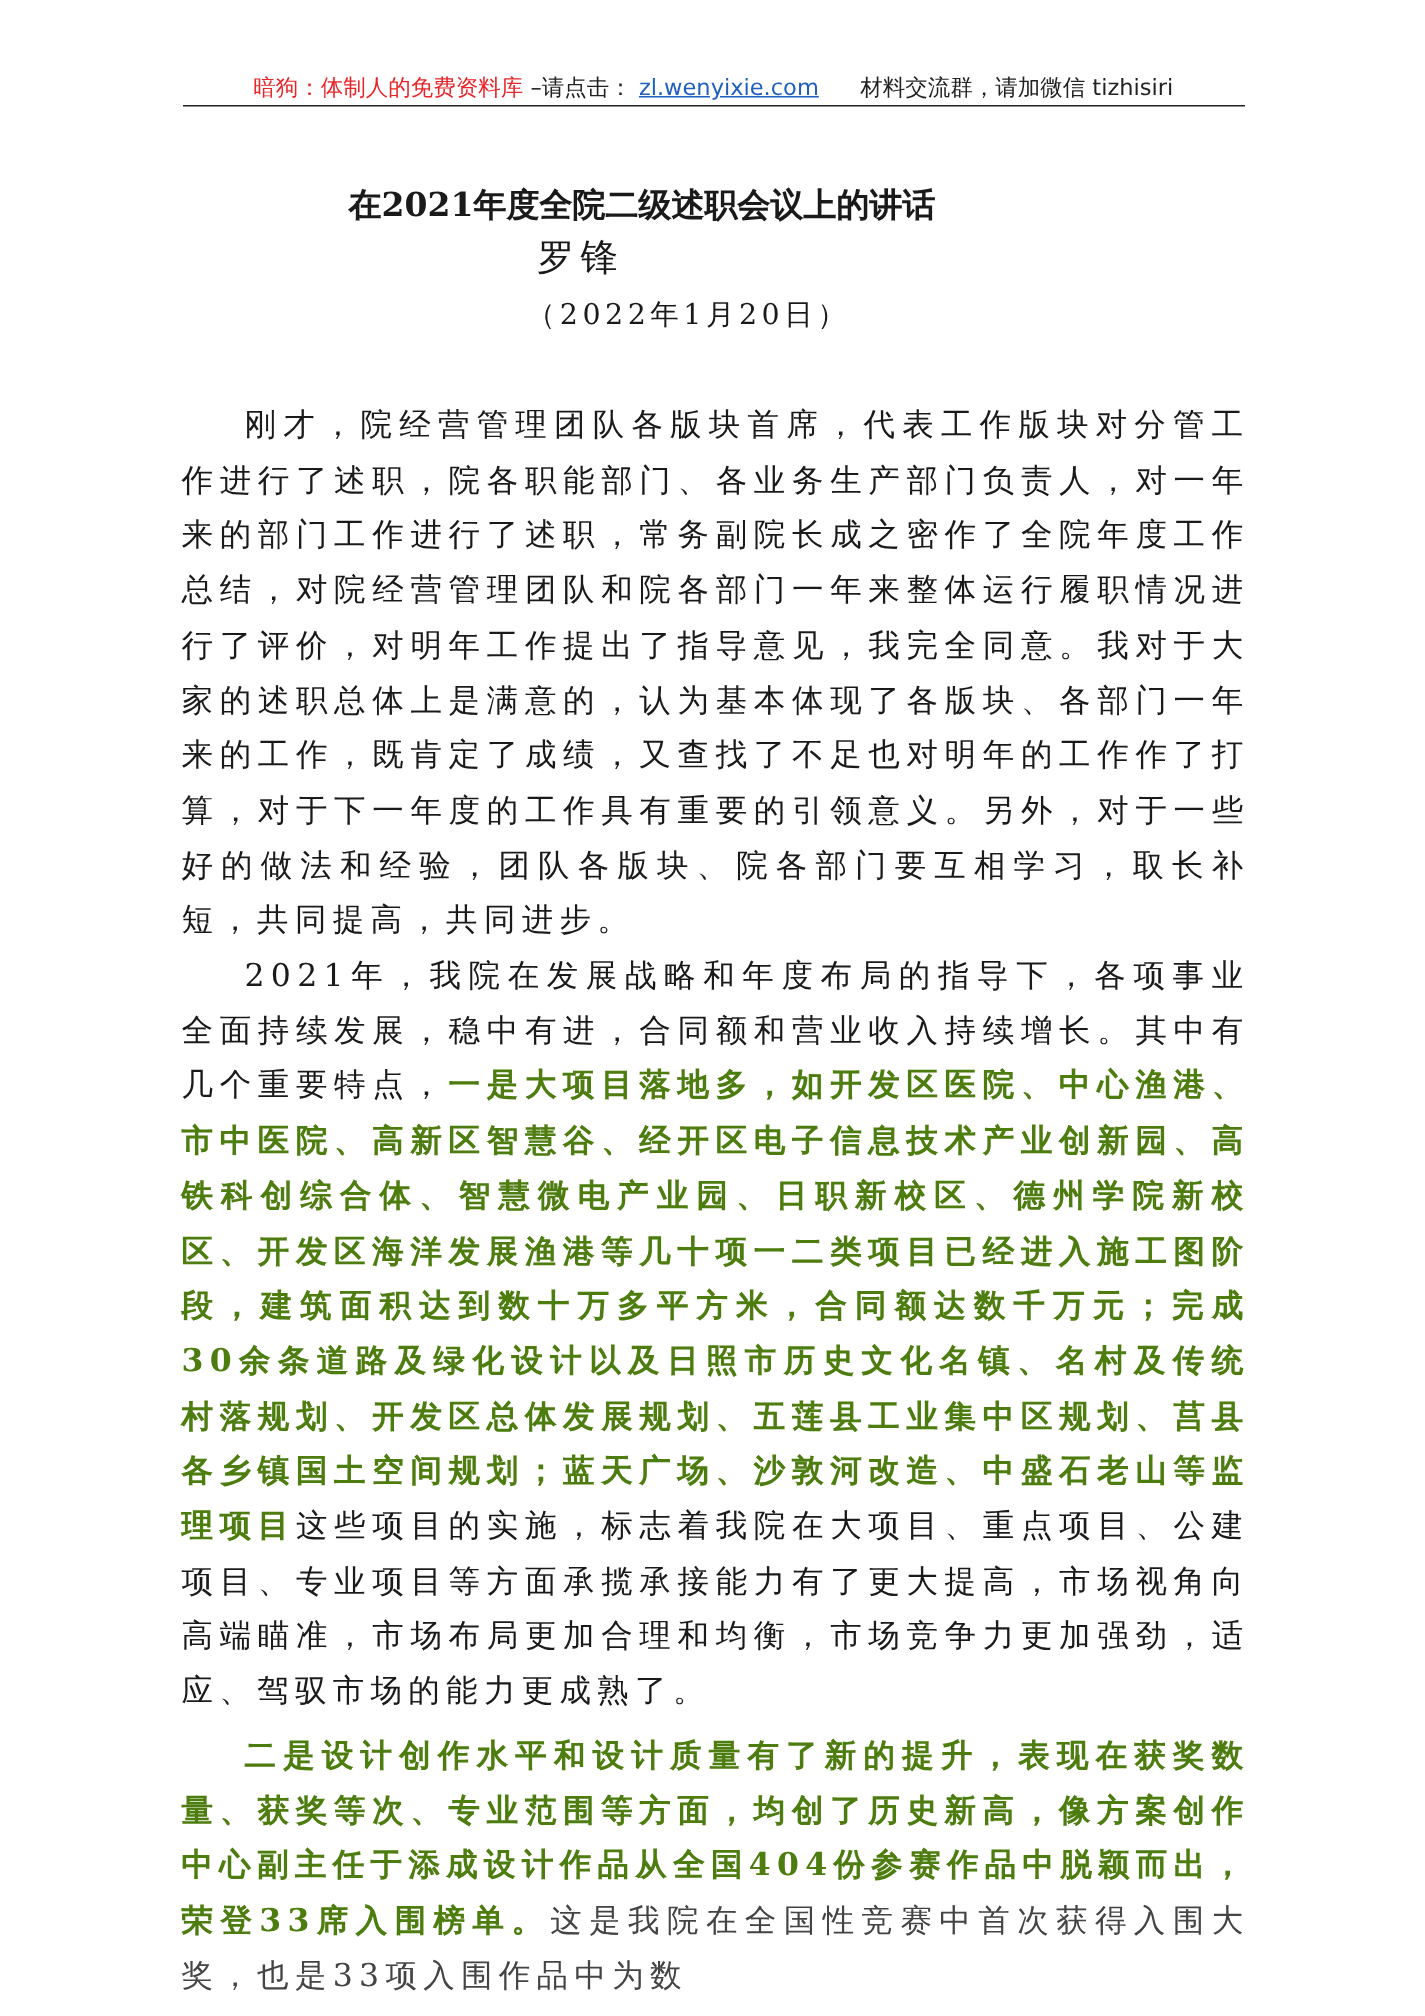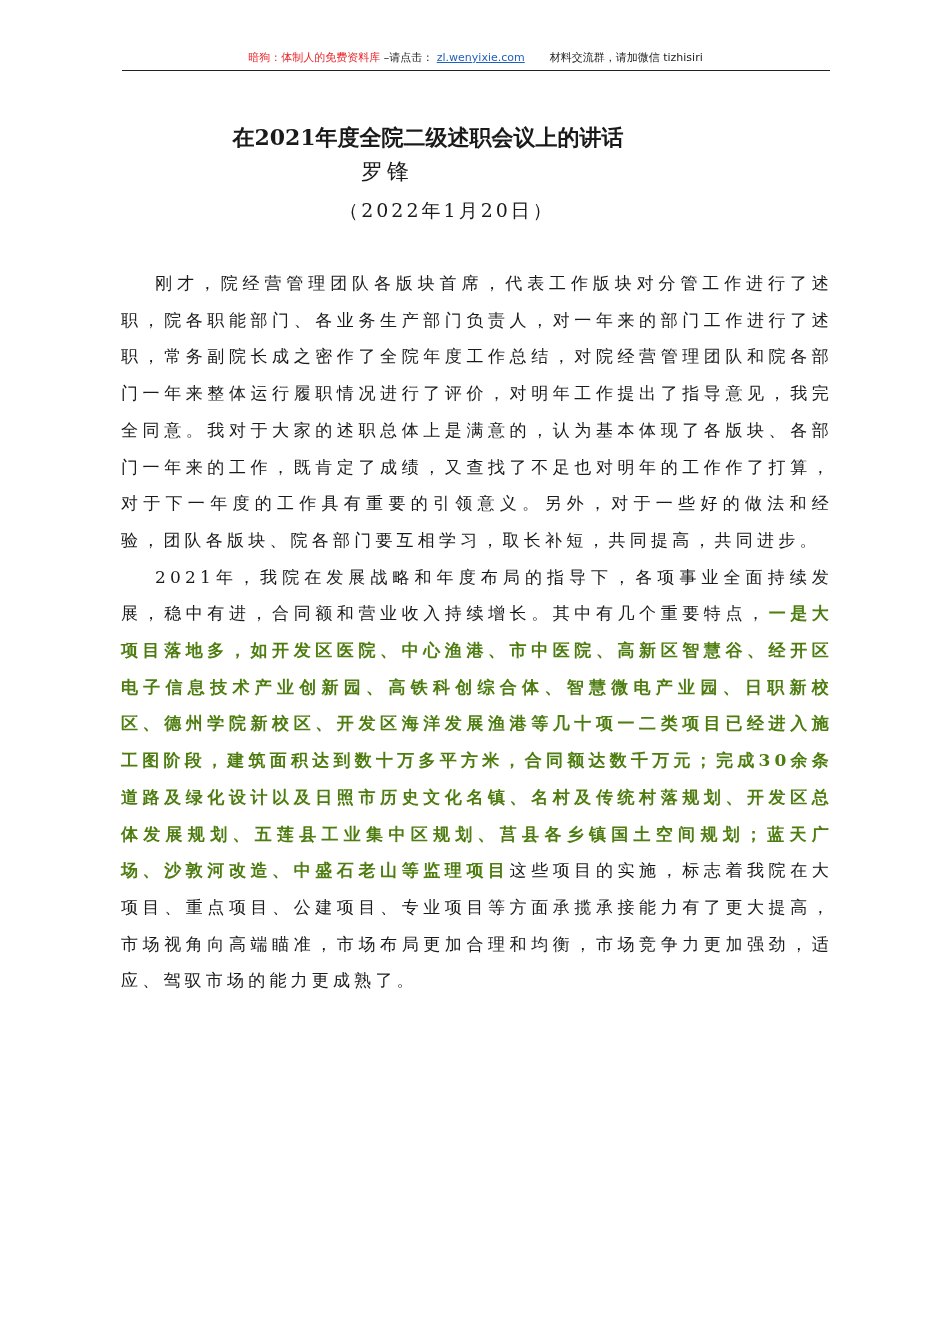--- a/index.html
+++ b/index.html
@@ -1,26 +1,26 @@
 <!DOCTYPE html>
 <html><head>
   <meta charset="utf-8">
   <style>
     html, body { margin: 0; padding: 0; background: #ffffff; }
     body { width: 950px; height: 1344px; position: relative; overflow: hidden; font-family: "DejaVu Serif", serif; color: #1a1a1a; }
-    .header { position: absolute; left: 122px; top: 46px; width: 707px; height: 24px; font-family: "DejaVu Sans", sans-serif; font-size: 11px; line-height: 24px; white-space: nowrap; text-align: center; }
+    .header { position: absolute; left: 122px; top: 46px; width: 707px; height: 24px; font-family: "DejaVu Sans", sans-serif; font-size: 15px; line-height: 24px; white-space: nowrap; text-align: center; }
     .header .red { color: #e8262a; }
     .header .dark { color: #222; }
     .header .link { color: #1f5fbf; text-decoration: underline; }
     .header .gap { display: inline-block; width: 18px; }
     .rule { position: absolute; left: 122px; top: 70px; width: 708px; height: 0; border-top: 1.5px solid #222; }
     .title { position: absolute; left: 0; width: 856px; top: 120px; text-align: center; font-size: 22px; font-weight: bold; line-height: 34px; letter-spacing: 0px; }
-    .author { position: absolute; left: 0; width: 774px; top: 156px; text-align: center; font-size: 22px; line-height: 32px; letter-spacing: 4px; }
-    .date { position: absolute; left: 0; width: 894px; top: 194px; text-align: center; font-size: 19px; line-height: 32px; letter-spacing: 3px; }
-    .body { position: absolute; left: 121px; top: 265px; width: 712px; font-size: 17px; line-height: 36.7px; letter-spacing: 4.2px; text-align: justify; text-justify: inter-ideograph; }
+    .author { position: absolute; left: 0; width: 774px; top: 156px; text-align: center; font-size: 25px; line-height: 32px; letter-spacing: 4px; }
+    .date { position: absolute; left: 0; width: 894px; top: 194px; text-align: center; font-size: 19px; line-height: 32px; letter-spacing: 3px; padding-left: 12px; }
+    .body { position: absolute; left: 121px; top: 265px; width: 712px; font-size: 21px; line-height: 36.7px; letter-spacing: 4.2px; text-align: justify; text-justify: inter-ideograph; }
     .body p { margin: 0; text-indent: 2em; }
     .body b { font-weight: bold; color: #4d7c0f; }
     .body .light { color: #444; }
   </style>
 </head>
 <body>
 
 <div class="header">
   <span class="red">暗狗：体制人的免费资料库</span>
   <span class="dark">–请点击：</span>
@@ -34,13 +34,16 @@
 <div class="author">罗锋</div>
 <div class="date">（2022年1月20日）</div>
 
 <div class="body">
   <p>
     <span>刚才，院经营管理团队各版块首席，代表工作版块对分管工作进行了述职，院各职能部门、各业务生产部门负责人，对一年来的部门工作进行了述职，常务副院长成之密作了全院年度工作总结，对院经营管理团队和院各部门一年来整体运行履职情况进行了评价，对明年工作提出了指导意见，我完全同意。我对于大家的述职总体上是满意的，认为基本体现了各版块、各部门一年来的工作，既肯定了成绩，又查找了不足也对明年的工作作了打算，对于下一年度的工作具有重要的引领意义。另外，对于一些好的做法和经验，团队各版块、院各部门要互相学习，取长补短，共同提高，共同进步。</span>
   </p>
   <p>
     <span>2021年，我院在发展战略和年度布局的指导下，各项事业全面持续发展，稳中有进，合同额和营业收入持续增长。其中有几个重要特点，</span><b>一是大项目落地多，如开发区医院、中心渔港、市中医院、高新区智慧谷、经开区电子信息技术产业创新园、高铁科创综合体、智慧微电产业园、日职新校区、德州学院新校区、开发区海洋发展渔港等几十项一二类项目已经进入施工图阶段，建筑面积达到数十万多平方米，合同额达数千万元；完成30余条道路及绿化设计以及日照市历史文化名镇、名村及传统村落规划、开发区总体发展规划、五莲县工业集中区规划、莒县各乡镇国土空间规划；蓝天广场、沙敦河改造、中盛石老山等监理项目</b><span>这些项目的实施，标志着我院在大项目、重点项目、公建项目、专业项目等方面承揽承接能力有了更大提高，市场视角向高端瞄准，市场布局更加合理和均衡，市场竞争力更加强劲，适应、驾驭市场的能力更成熟了。</span>
   </p>
+  <p style="margin-top:6px;">
+    <b>二是设计创作水平和设计质量有了新的提升，表现在获奖数量、获奖等次、专业范围等方面，均创了历史新高，像方案创作中心副主任于添成设计作品从全国404份参赛作品中脱颖而出，荣登33席入围榜单。</b><span class="light">这是我院在全国性竞赛中首次获得入围大奖，也是33项入围作品中为数</span>
+  </p>
 </div>
 
 </body></html>

